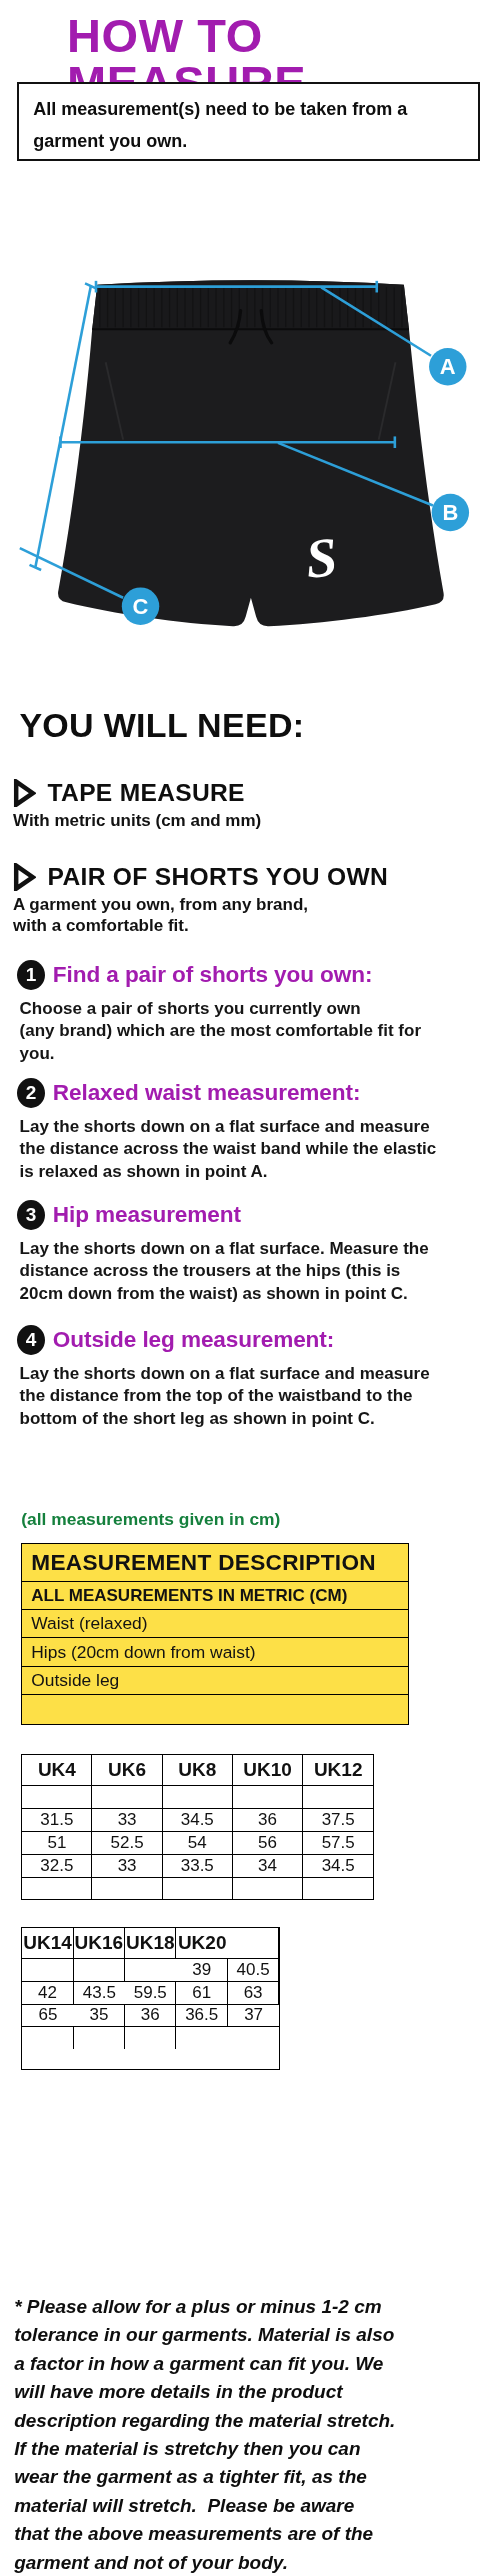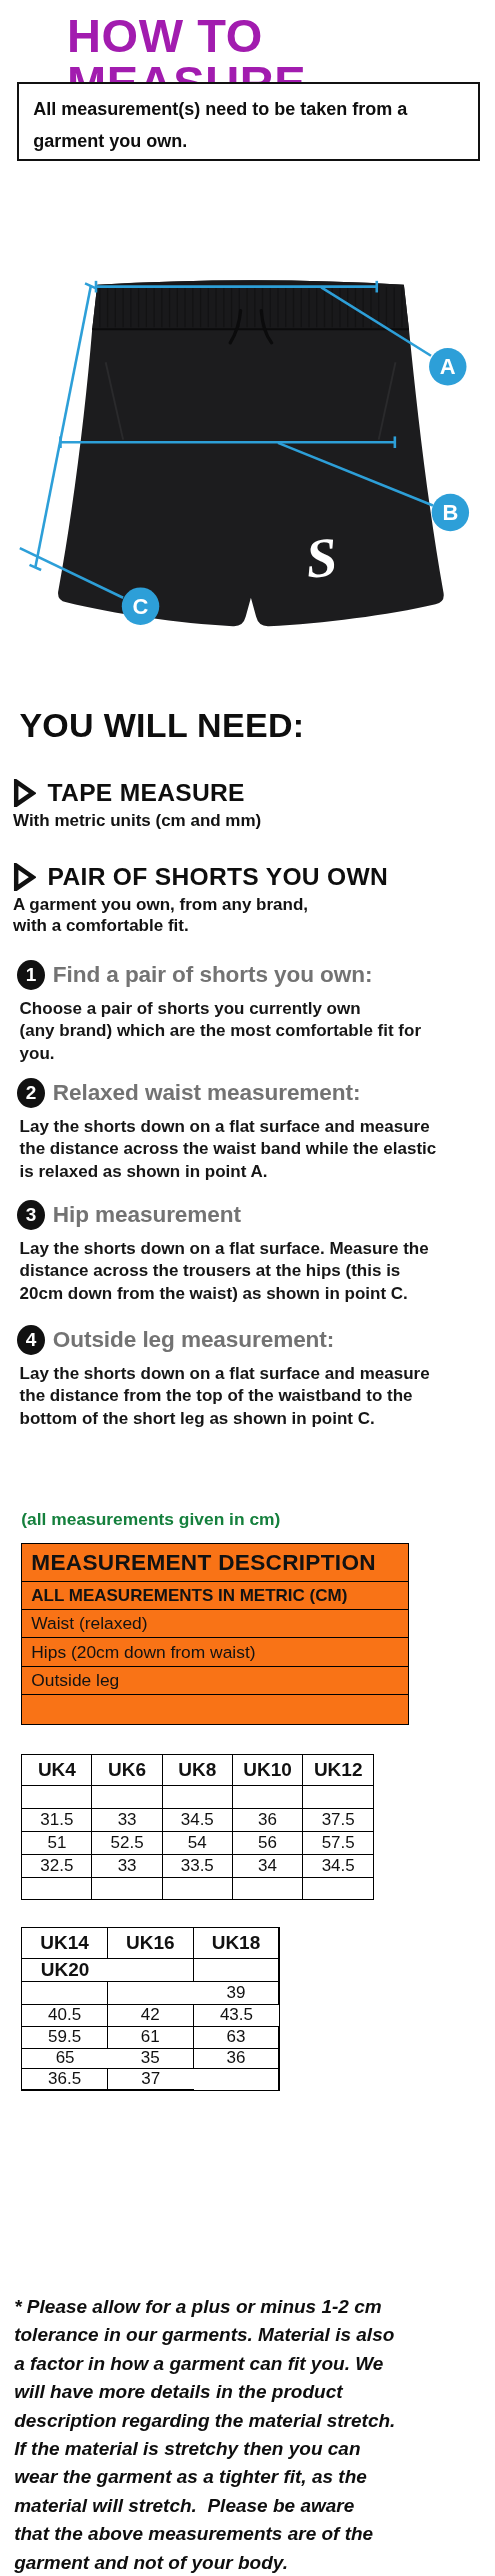--- a/index.html
+++ b/index.html
@@ -16,26 +16,26 @@
 
   .need-item-title{font-size:24.6px;font-weight:900;color:#0e0e0e;letter-spacing:0.3px;}
   .need-item-desc{font-size:17px;font-weight:800;line-height:20.7px;color:#121212;margin-top:3.9px;}
   .need-row{display:flex;align-items:center;gap:11.6px;}
 
   .step{left:17px;width:472px;}
   .step-head{display:flex;align-items:center;gap:7.8px;}
   .step-num{width:28px;height:30px;border-radius:50%;background:#111;color:#fff;
             display:flex;align-items:center;justify-content:center;
             font-size:19px;font-weight:900;flex:0 0 auto;}
-  .step-title{font-size:22.6px;font-weight:800;color:#737373;letter-spacing:-0.1px;}
+  .step-title{font-size:22.6px;font-weight:800;color:#a21caf;letter-spacing:-0.1px;}
   .step-body{margin-top:7.8px;margin-left:2.6px;font-size:17px;font-weight:700;line-height:22.6px;color:#161616;}
 
   .sub-note{font-size:17.4px;font-weight:800;color:#15803d;text-align:center;}
 
-  .desc-table{left:21.3px;top:1543px;width:386px;border:1.9px solid #000;background:#f97316;}
+  .desc-table{left:21.3px;top:1543px;width:386px;border:1.9px solid #000;background:#fde047;}
   .desc-row{border-bottom:1.3px solid #000;display:flex;align-items:center;padding-left:9px;box-sizing:border-box;}
   .desc-row:last-child{border-bottom:none;}
   .desc-h{height:38px;font-size:22.6px;font-weight:900;letter-spacing:0.3px;}
   .desc-sh{height:28px;font-size:17px;font-weight:800;}
   .desc-i{height:28.4px;font-size:17.4px;font-weight:400;}
   .desc-e{height:29px;}
 
   .size-table{border:1.9px solid #000;display:grid;background:#fff;}
   .size-table .cell{display:flex;align-items:center;justify-content:center;
                     border-right:1.3px solid #000;border-bottom:1.3px solid #000;
@@ -256,21 +256,21 @@
       <div class="cell">33</div>
       <div class="cell">33.5</div>
       <div class="cell">34</div>
       <div class="cell">34.5</div>
       <div class="cell"></div>
       <div class="cell"></div>
       <div class="cell"></div>
       <div class="cell"></div>
       <div class="cell"></div>
     </div>
-  <div id="table2" class="abs size-table" style="grid-template-columns: repeat(3, 1fr);">
+  <div id="table2" class="abs size-table" style="grid-template-columns: repeat(5, 1fr);">
       <div class="cell head">UK14</div>
       <div class="cell head">UK16</div>
       <div class="cell head">UK18</div>
       <div class="cell head">UK20</div>
       <div class="cell"></div>
       <div class="cell"></div>
       <div class="cell"></div>
       <div class="cell"></div>
       <div class="cell">39</div>
       <div class="cell">40.5</div>

